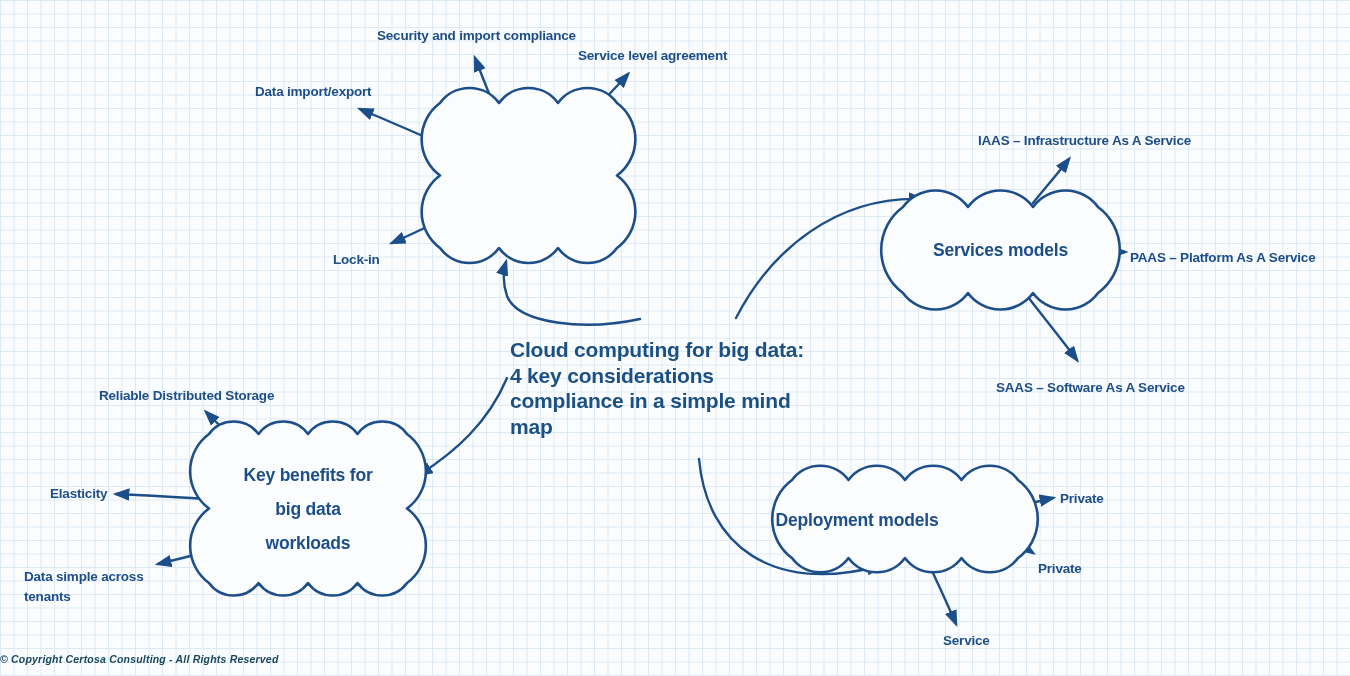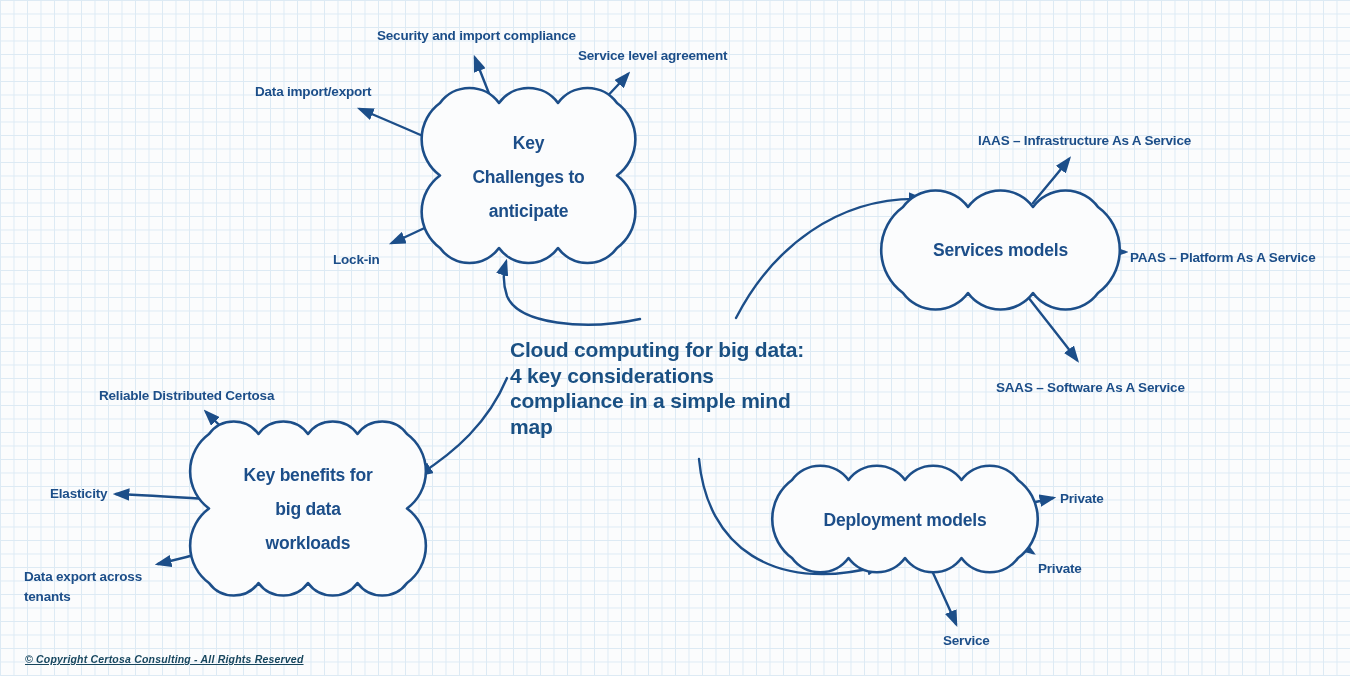--- a/index.html
+++ b/index.html
@@ -24,22 +24,22 @@
     position:absolute;text-align:center;font-weight:bold;font-size:17.5px;
     color:#1c4e89;line-height:34px;letter-spacing:-0.2px;
   }
   .cloud-title.single{line-height:22px;}
   .center-title{
     position:absolute;left:510px;top:337px;width:360px;
     font-weight:bold;font-size:21px;color:#1a5083;line-height:25.5px;
     letter-spacing:-0.2px;
   }
   .copyright{
-    position:absolute;left:25px;top:653px;font-style:italic;font-weight:bold;
-    font-size:10.5px;color:#17465e;letter-spacing:0.2px;white-space:nowrap;text-decoration:underline;
+    position:absolute;left:0;top:653px;font-style:italic;font-weight:bold;
+    font-size:10.5px;color:#17465e;letter-spacing:0.2px;white-space:nowrap;
   }
 </style>
 </head>
 <body>
 
 <div id="stage">
 
   <svg id="canvas" width="1350" height="676" viewBox="0 0 1350 676">
     <defs>
       <marker id="ah" markerWidth="7" markerHeight="5.2" refX="5.6" refY="2.6" orient="auto">
@@ -75,47 +75,42 @@
     <path class="cloud" d="M 792 480 A 35.03 35.03 0 0 1 848.5 480 A 35.03 35.03 0 0 1 905 480 A 35.03 35.03 0 0 1 961.5 480 A 35.03 35.03 0 0 1 1018 480 A 48.36 48.36 0 0 1 1018 558 A 35.03 35.03 0 0 1 961.5 558 A 35.03 35.03 0 0 1 905 558 A 35.03 35.03 0 0 1 848.5 558 A 35.03 35.03 0 0 1 792 558 A 48.36 48.36 0 0 1 792 480 Z"></path>
   </svg>
 
   <div class="center-title">
     <div>Cloud computing for big data:</div>
     <div>4 key considerations</div>
     <div>compliance in a simple mind</div>
     <div>map</div>
   </div>
 
-  <div class="cloud-title" style="left:448px;top:126px;width:161px">
-    <div>Key</div>
-    <div>Challenges to</div>
-    <div>anticipate</div>
-  </div>
 
   <div class="cloud-title single" style="left:903px;top:239px;width:195px">Services models</div>
 
   <div class="cloud-title" style="left:214px;top:458px;width:188px">
     <div>Key benefits for</div>
     <div>big data</div>
     <div>workloads</div>
   </div>
 
-  <div class="cloud-title single" style="left:792px;top:509px;width:226px">Deployment models</div>
+  <div class="cloud-title single" style="left:744px;top:509px;width:226px">Deployment models</div>
 
   <div class="lbl" style="left:377px;top:27px">Security and import compliance</div>
   <div class="lbl" style="left:578px;top:47px">Service level agreement</div>
   <div class="lbl" style="left:255px;top:83px">Data import/export</div>
   <div class="lbl" style="left:333px;top:251px">Lock-in</div>
 
   <div class="lbl" style="left:978px;top:132px">IAAS – Infrastructure As A Service</div>
   <div class="lbl" style="left:1130px;top:249px">PAAS – Platform As A Service</div>
   <div class="lbl" style="left:996px;top:379px">SAAS – Software As A Service</div>
 
-  <div class="lbl" style="left:99px;top:387px">Reliable Distributed Certosa</div>
+  <div class="lbl" style="left:99px;top:387px">Reliable Distributed Storage</div>
   <div class="lbl" style="left:50px;top:485px">Elasticity</div>
-  <div class="lbl wrap" style="left:24px;top:567px">Data export across tenants</div>
+  <div class="lbl wrap" style="left:24px;top:567px">Data simple across tenants</div>
 
   <div class="lbl" style="left:1060px;top:490px">Private</div>
   <div class="lbl" style="left:1038px;top:560px">Private</div>
   <div class="lbl" style="left:943px;top:632px">Service</div>
 
   <div class="copyright">© Copyright Certosa Consulting - All Rights Reserved</div>
 </div>
 
 </body></html>

